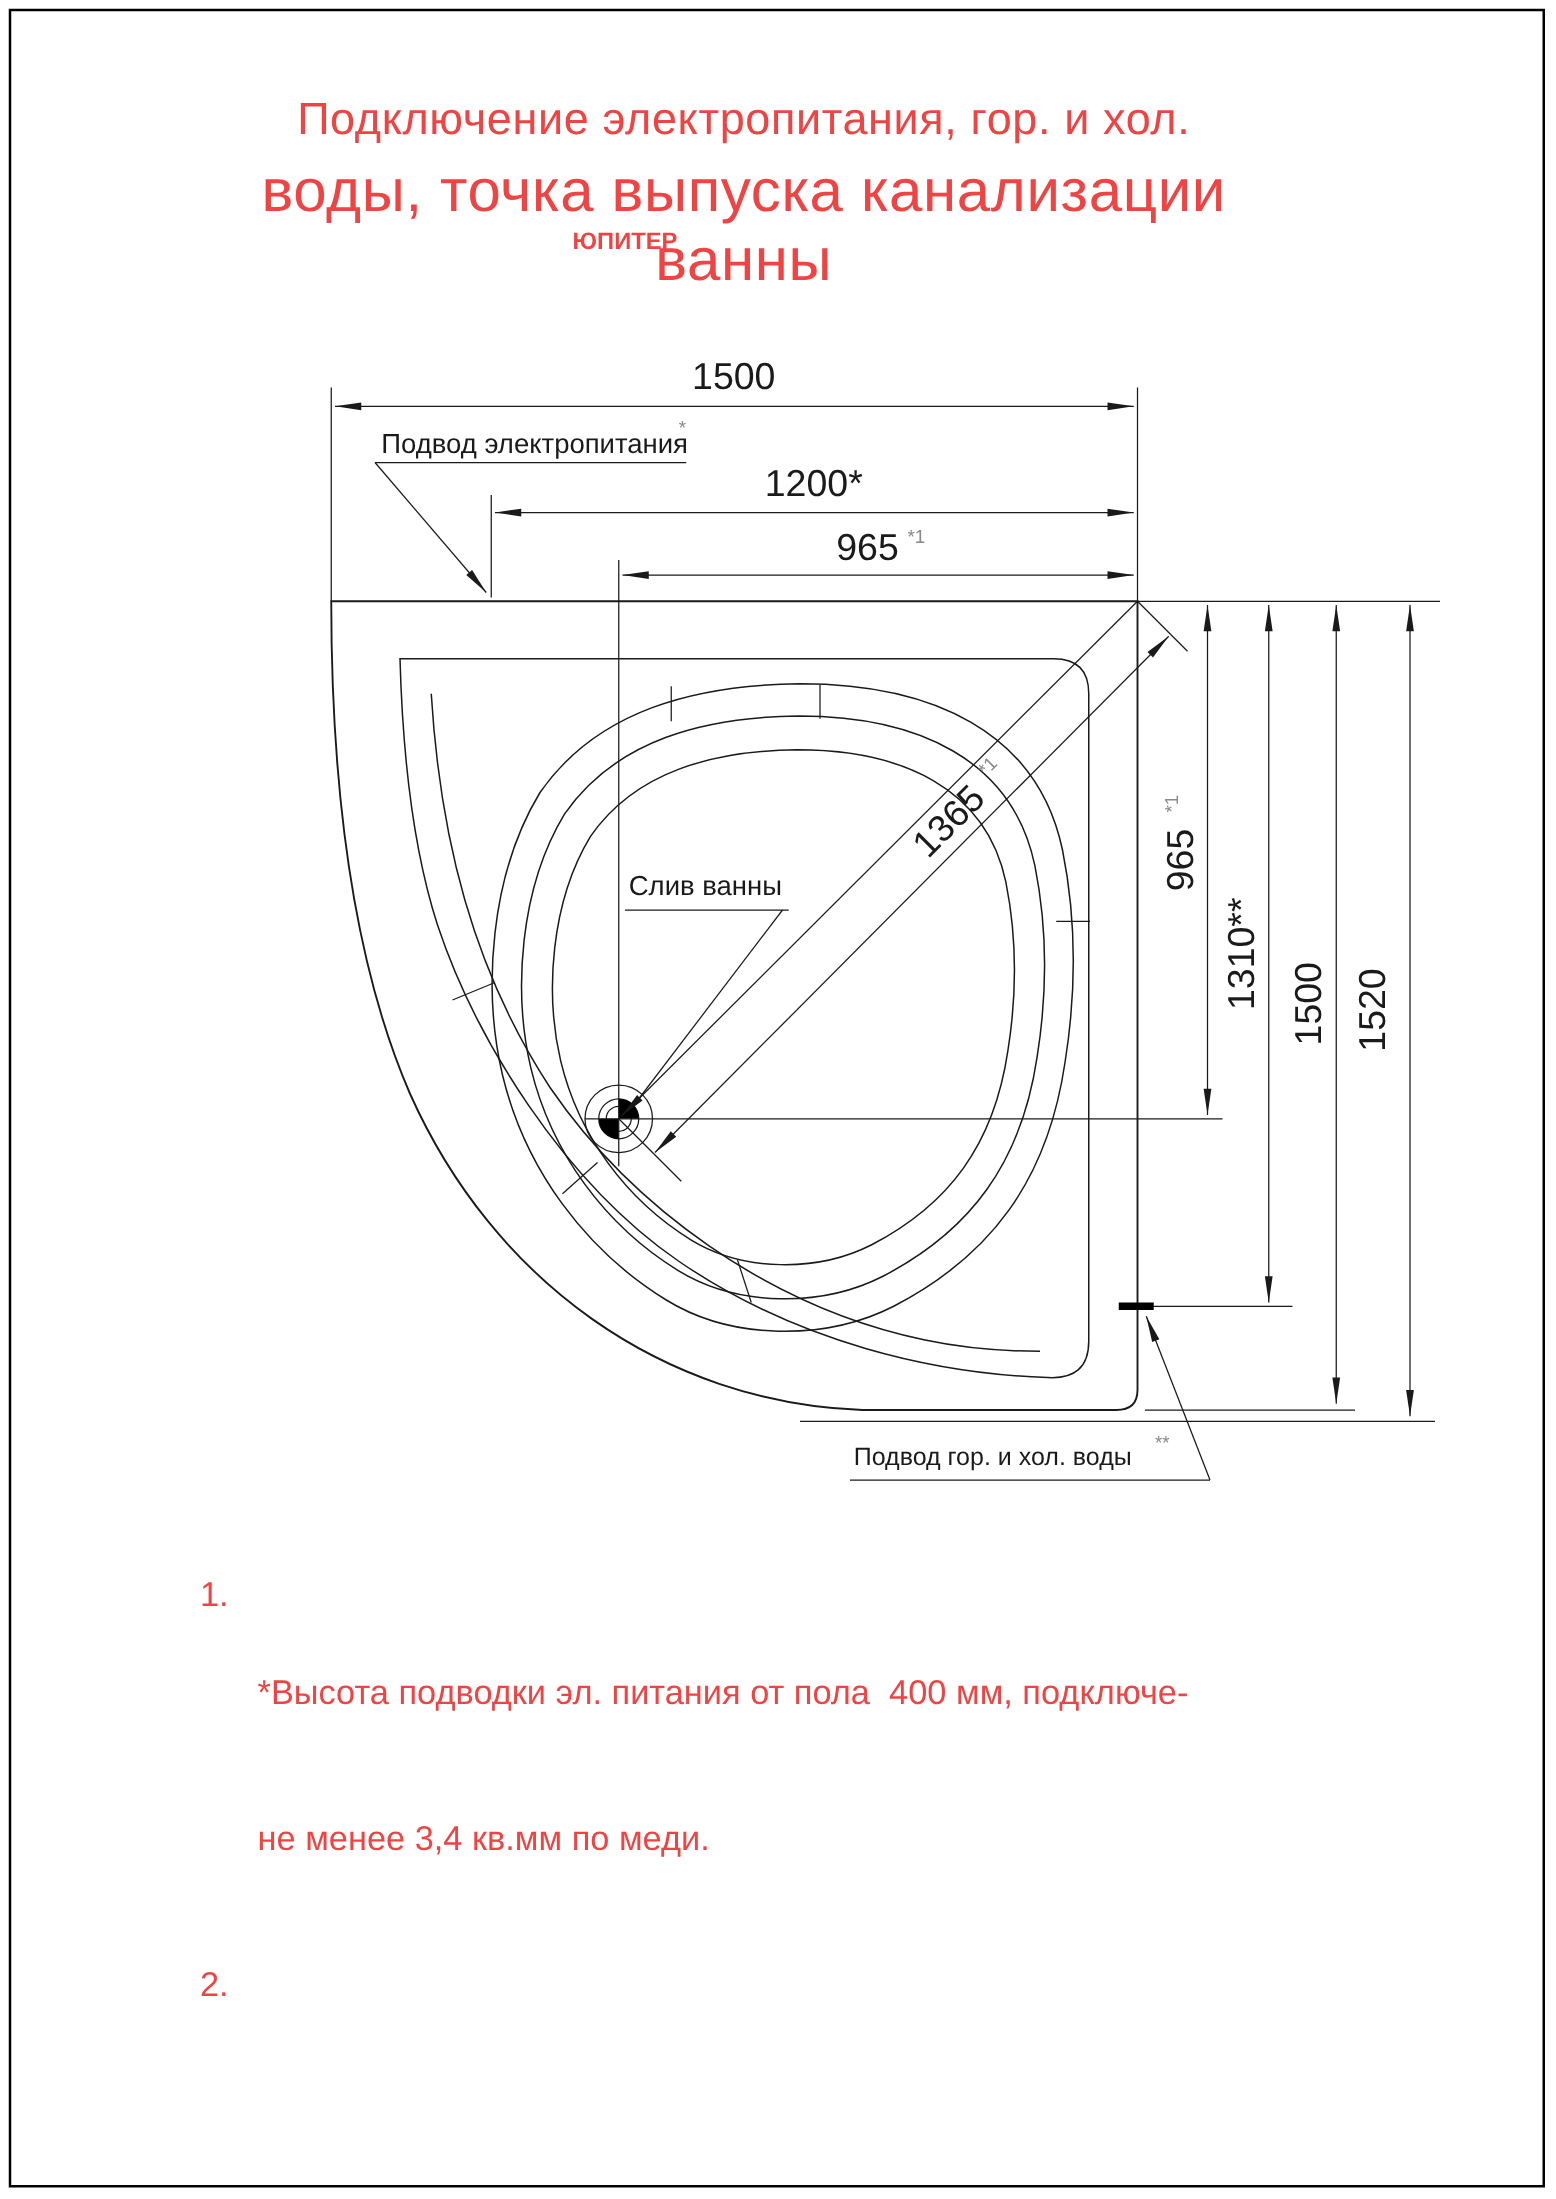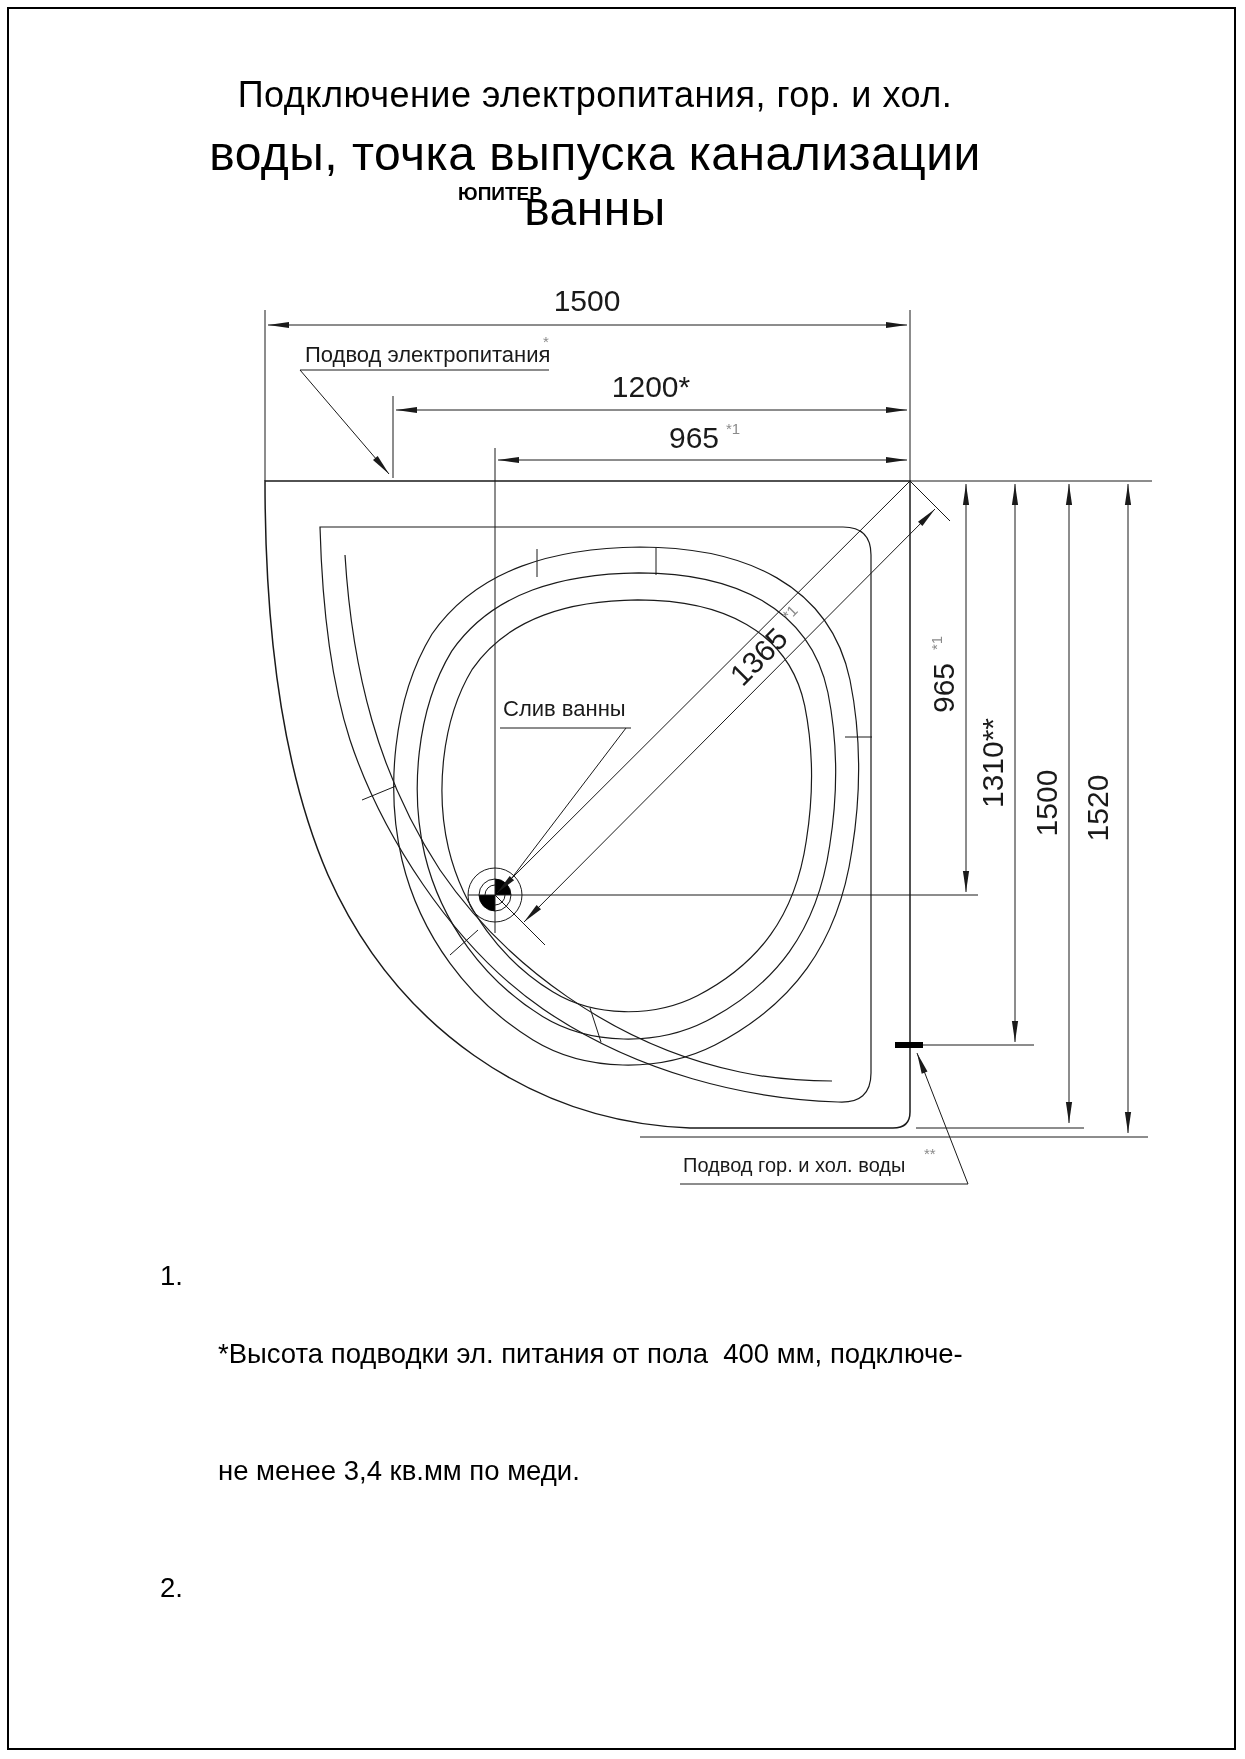--- a/index.html
+++ b/index.html
@@ -1,18 +1,18 @@
 <!DOCTYPE html>
 <html><head>
 <meta charset="utf-8">
 <style>
   html,body { margin:0; padding:0; background:#ffffff; }
   #page {
     position:relative; width:1245px; height:1759px; background:#ffffff;
-    font-family:"Liberation Sans", sans-serif; color:#000000; overflow:hidden;
+    font-family:"Liberation Sans", sans-serif; color:#ef4444; overflow:hidden;
   }
   #page-border {
     position:absolute; left:7px; top:7px; width:1229px; height:1743px;
     border:2px solid #000; box-sizing:border-box;
   }
   .title-block { position:absolute; left:170px; width:850px; text-align:center; }
   #title1 { top:74px;  font-size:36px; letter-spacing:0.5px; }
   #title2 { top:126px; font-size:48px; letter-spacing:0.5px; }
   #model  { position:absolute; left:170px; width:660px; top:183px; text-align:center;
             font-size:19px; font-weight:bold; }
@@ -23,21 +23,21 @@
   svg .thick{ stroke:#000; stroke-width:6; fill:none; }
   svg text  { fill:#1a1a1a; }
   .dtxt { font:30px "Liberation Sans", sans-serif; }
   .lbl  { font:22px "Liberation Sans", sans-serif; }
   .lbl2 { font:20px "Liberation Sans", sans-serif; }
   .suptx{ font:15px "Liberation Sans", sans-serif; fill:#8a8a8a; }
   .notes { position:absolute; left:160px; top:1256px; width:1010px;
            font-size:27.5px; line-height:39px; }
   .note  { display:flex; }
   .note .num { width:46px; flex:0 0 46px; }
-  .note .txt { flex:1; white-space:pre-wrap;margin-left:12px; }
+  .note .txt { flex:1; white-space:pre-wrap; }
   .note .txt div { white-space:pre-wrap; }
 </style>
 </head>
 <body>
 
 <div id="page">
   <div id="page-border"></div>
 
   <div id="title1" class="title-block">Подключение электропитания, гор. и хол.</div>
   <div id="title2" class="title-block">воды, точка выпуска канализации ванны</div>

